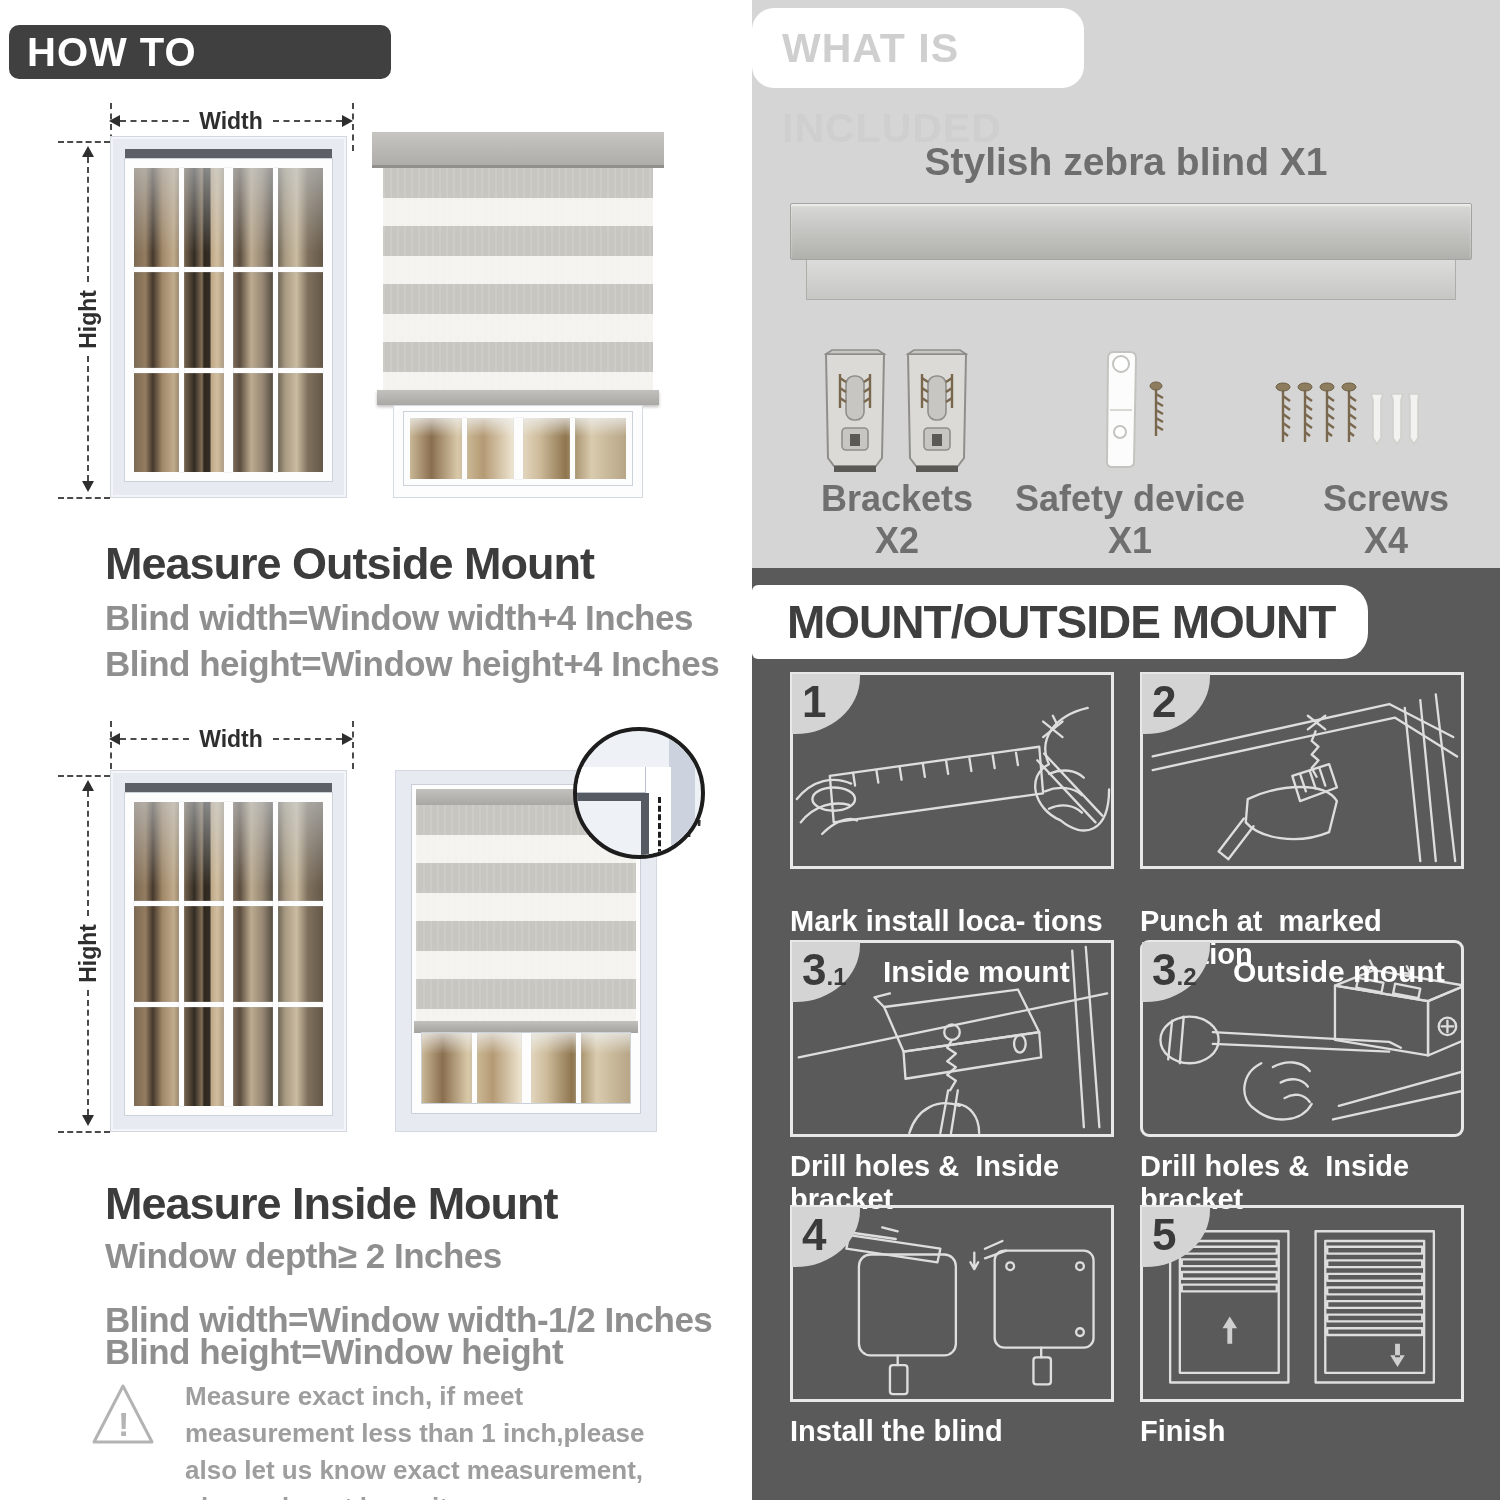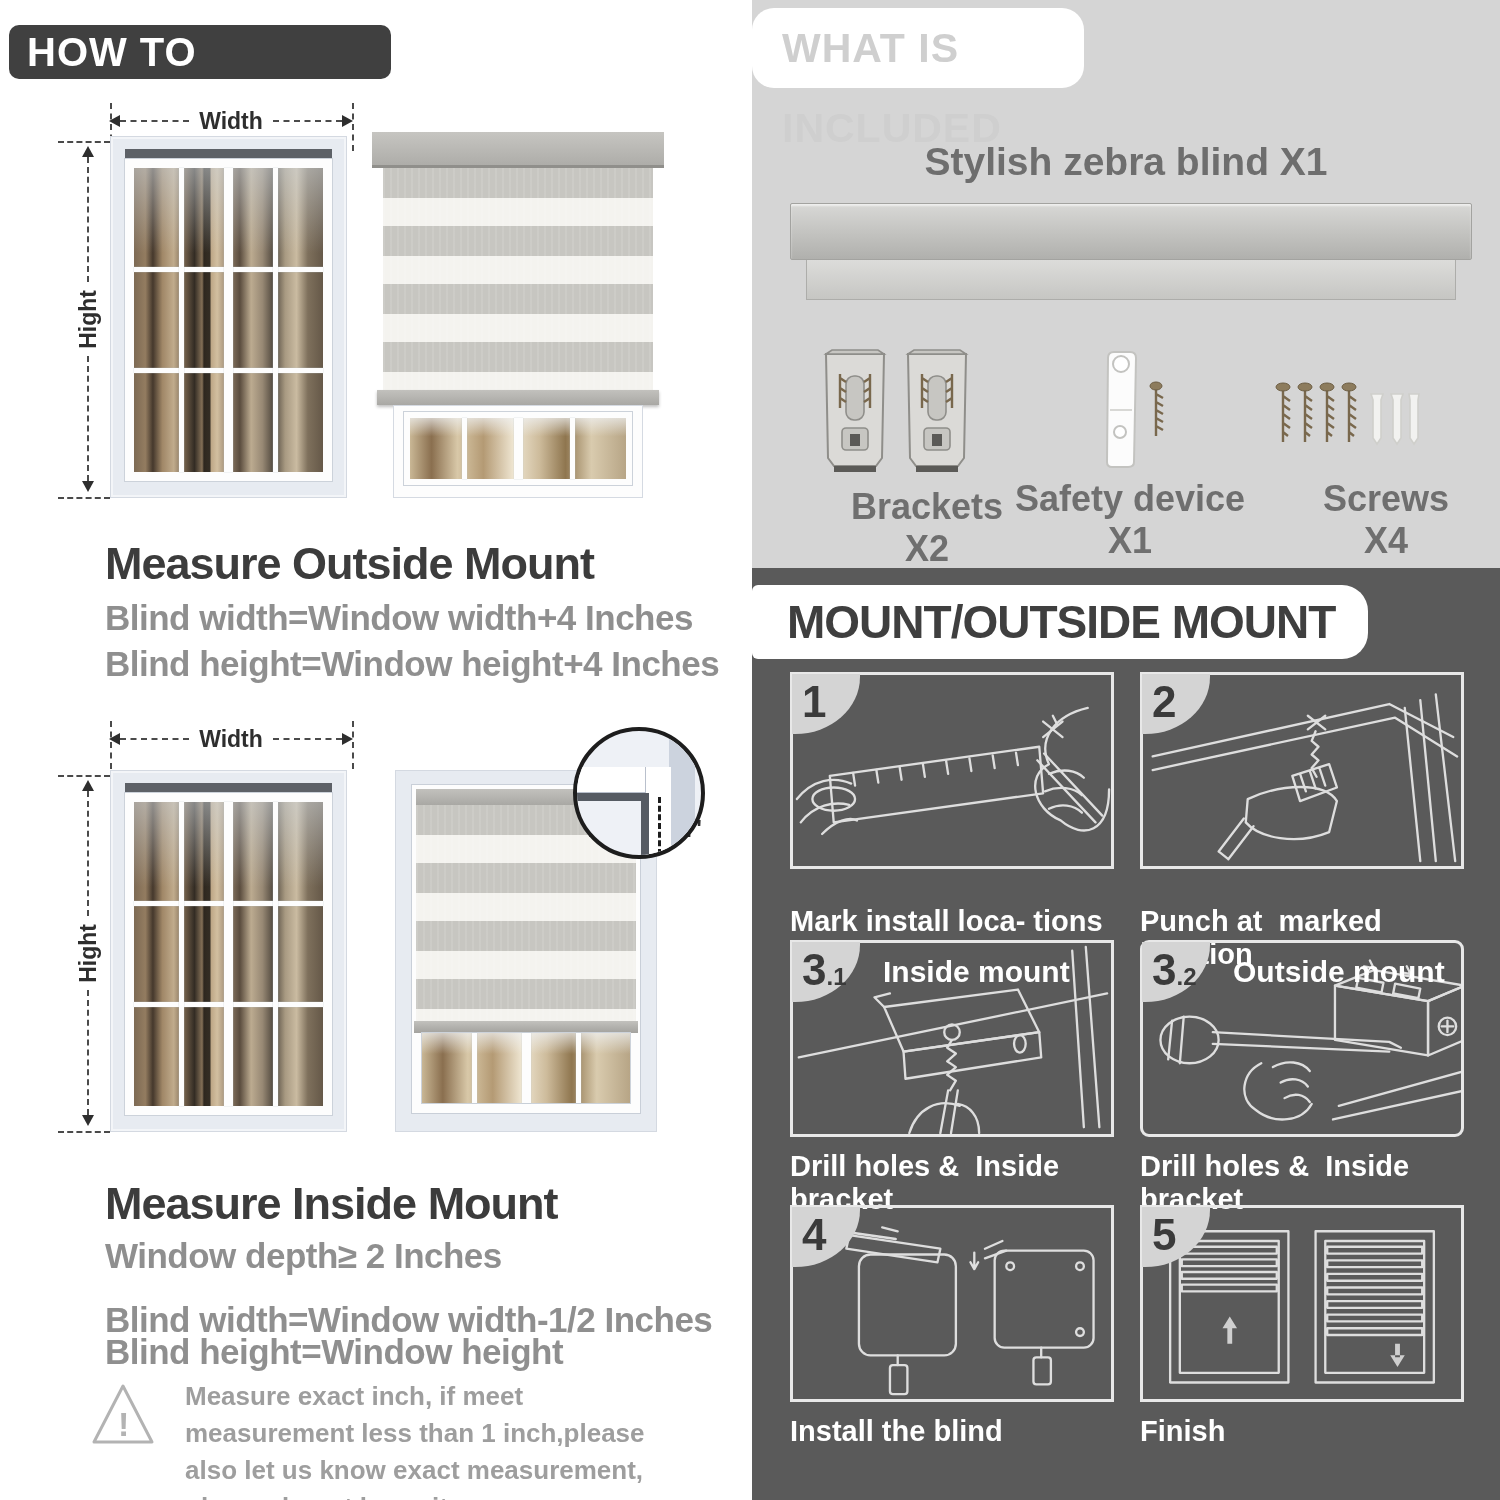--- a/index.html
+++ b/index.html
@@ -309,21 +309,21 @@
     <ellipse class="screwhead" cx="30" cy="9" rx="7" ry="4"></ellipse>
     <ellipse class="screwhead" cx="52" cy="9" rx="7" ry="4"></ellipse>
     <ellipse class="screwhead" cx="74" cy="9" rx="7" ry="4"></ellipse>
     <g>
       <path class="anchor" d="M96,16 h12 l-2,6 v38 l-4,6 l-4,-6 v-38 Z"></path>
       <path class="anchor" d="M116,16 h12 l-2,6 v38 l-4,6 l-4,-6 v-38 Z"></path>
       <path class="anchor" d="M134,16 h10 l-1,6 v38 l-4,6 l-4,-6 v-38 Z"></path>
     </g>
   </svg>
 
-  <div class="comp-lbl" style="left:827px;width:200px;margin-top:8px;">Brackets X2</div>
+  <div class="comp-lbl" style="left:797px;width:200px;">Brackets X2</div>
   <div class="comp-lbl" style="left:1010px;width:240px;">Safety device X1</div>
   <div class="comp-lbl" style="left:1296px;width:180px;">Screws X4</div>
 
   <div class="panel-dark"></div>
 
   <div class="h3-box">
     <span>MOUNT/OUTSIDE MOUNT</span>
   </div>
 
   <div class="step-box" style="left:790px;top:672px;">

